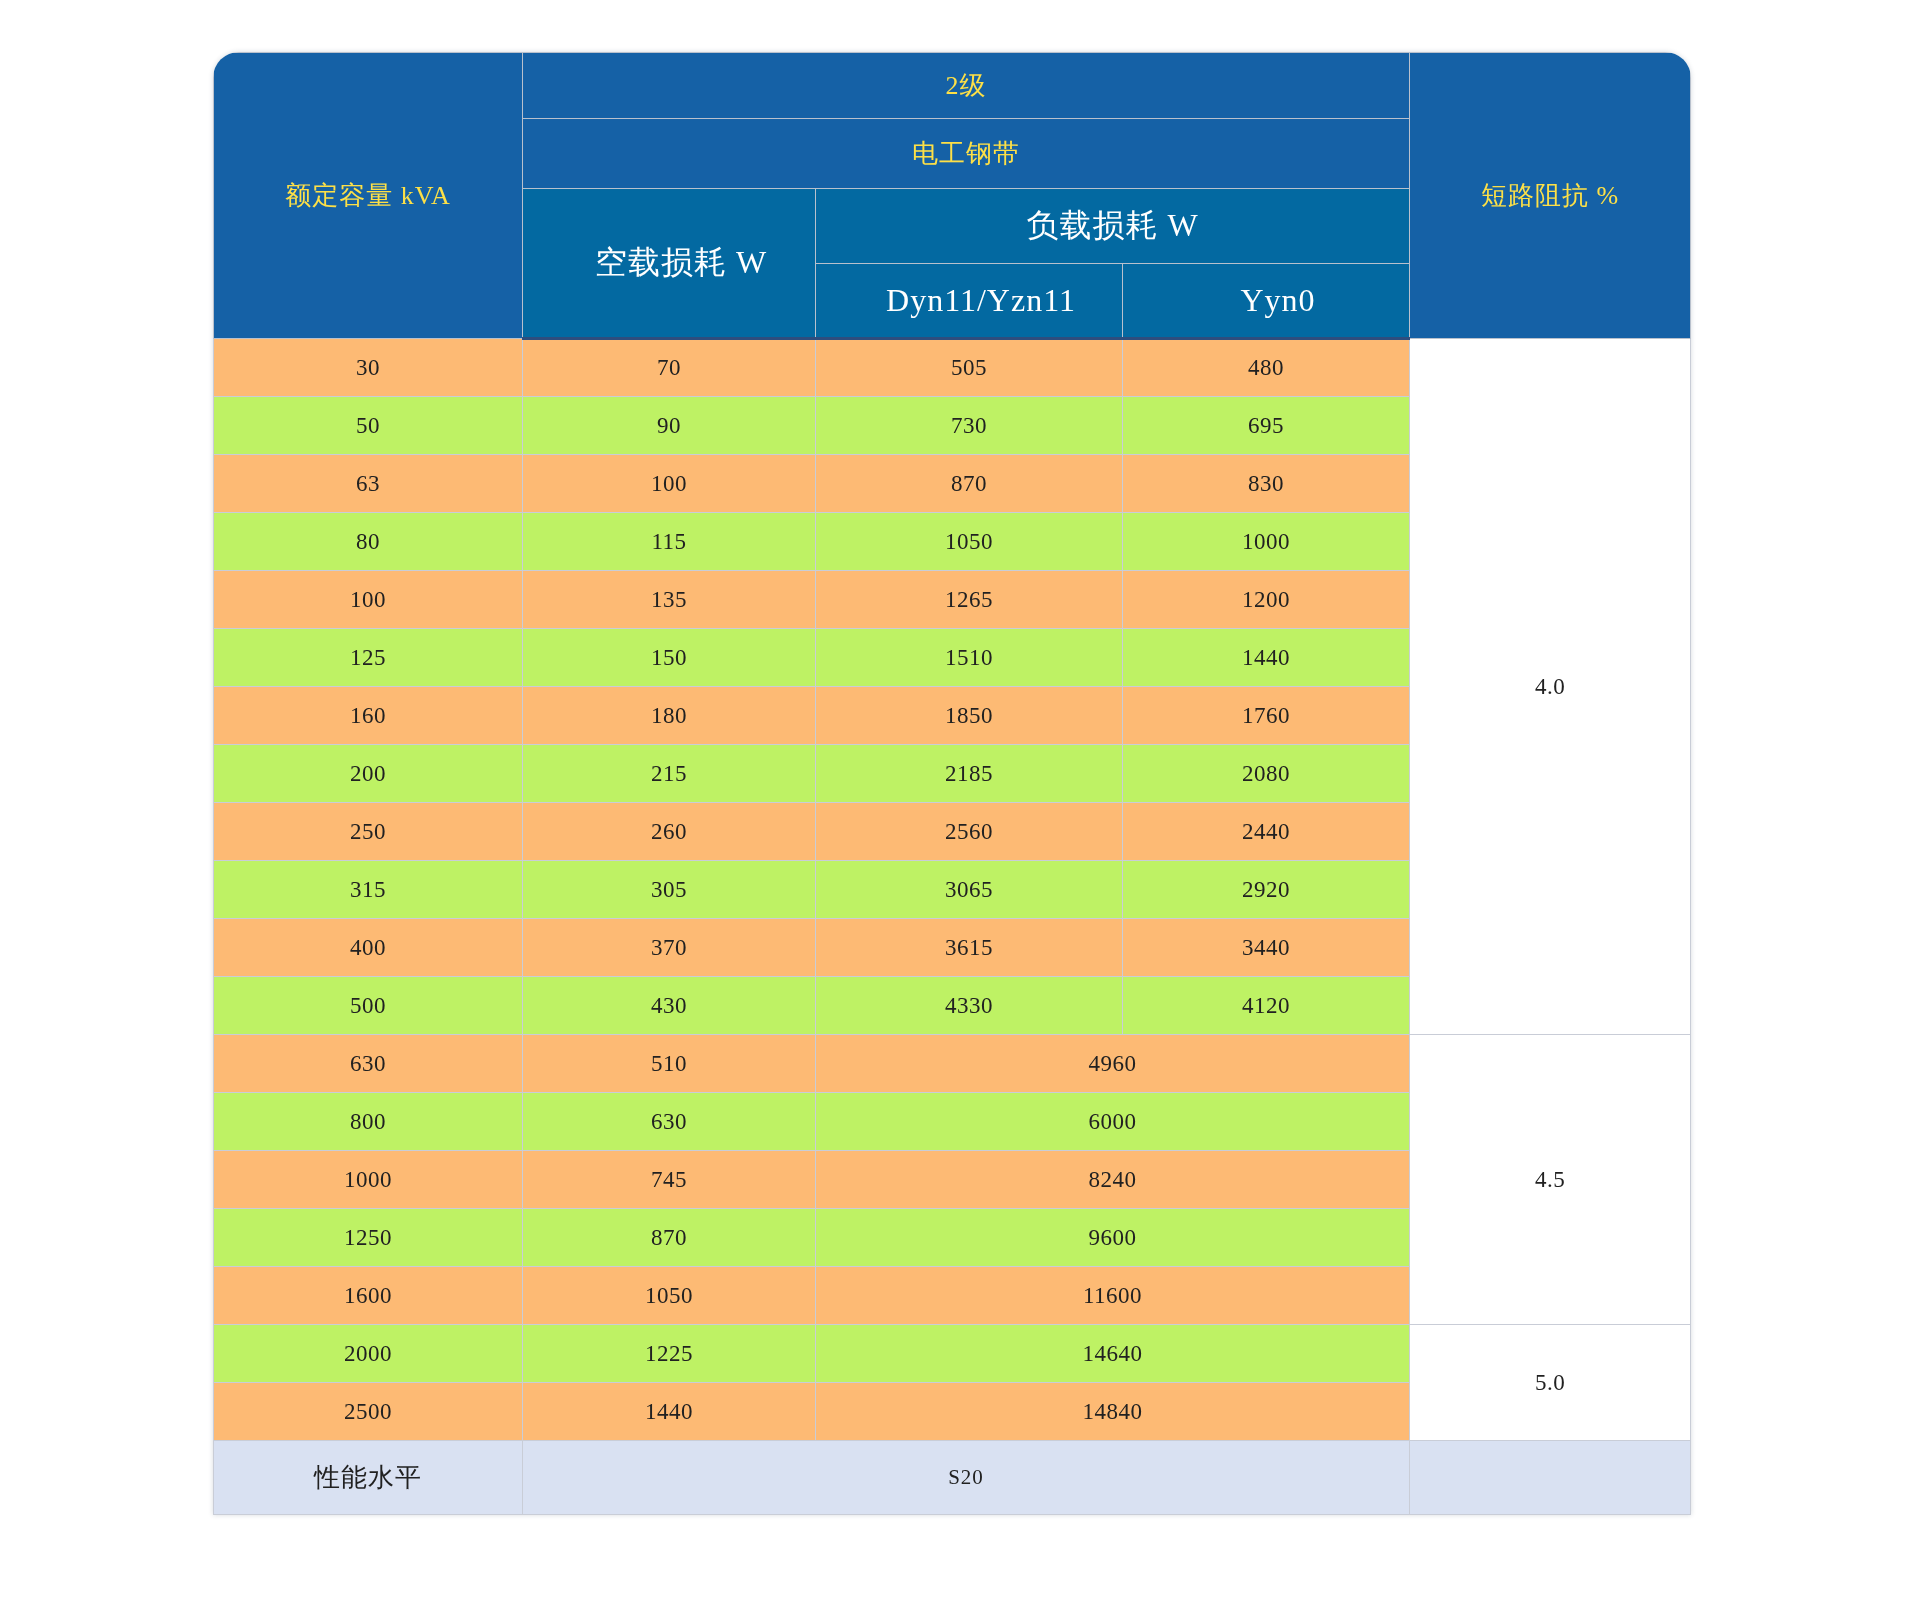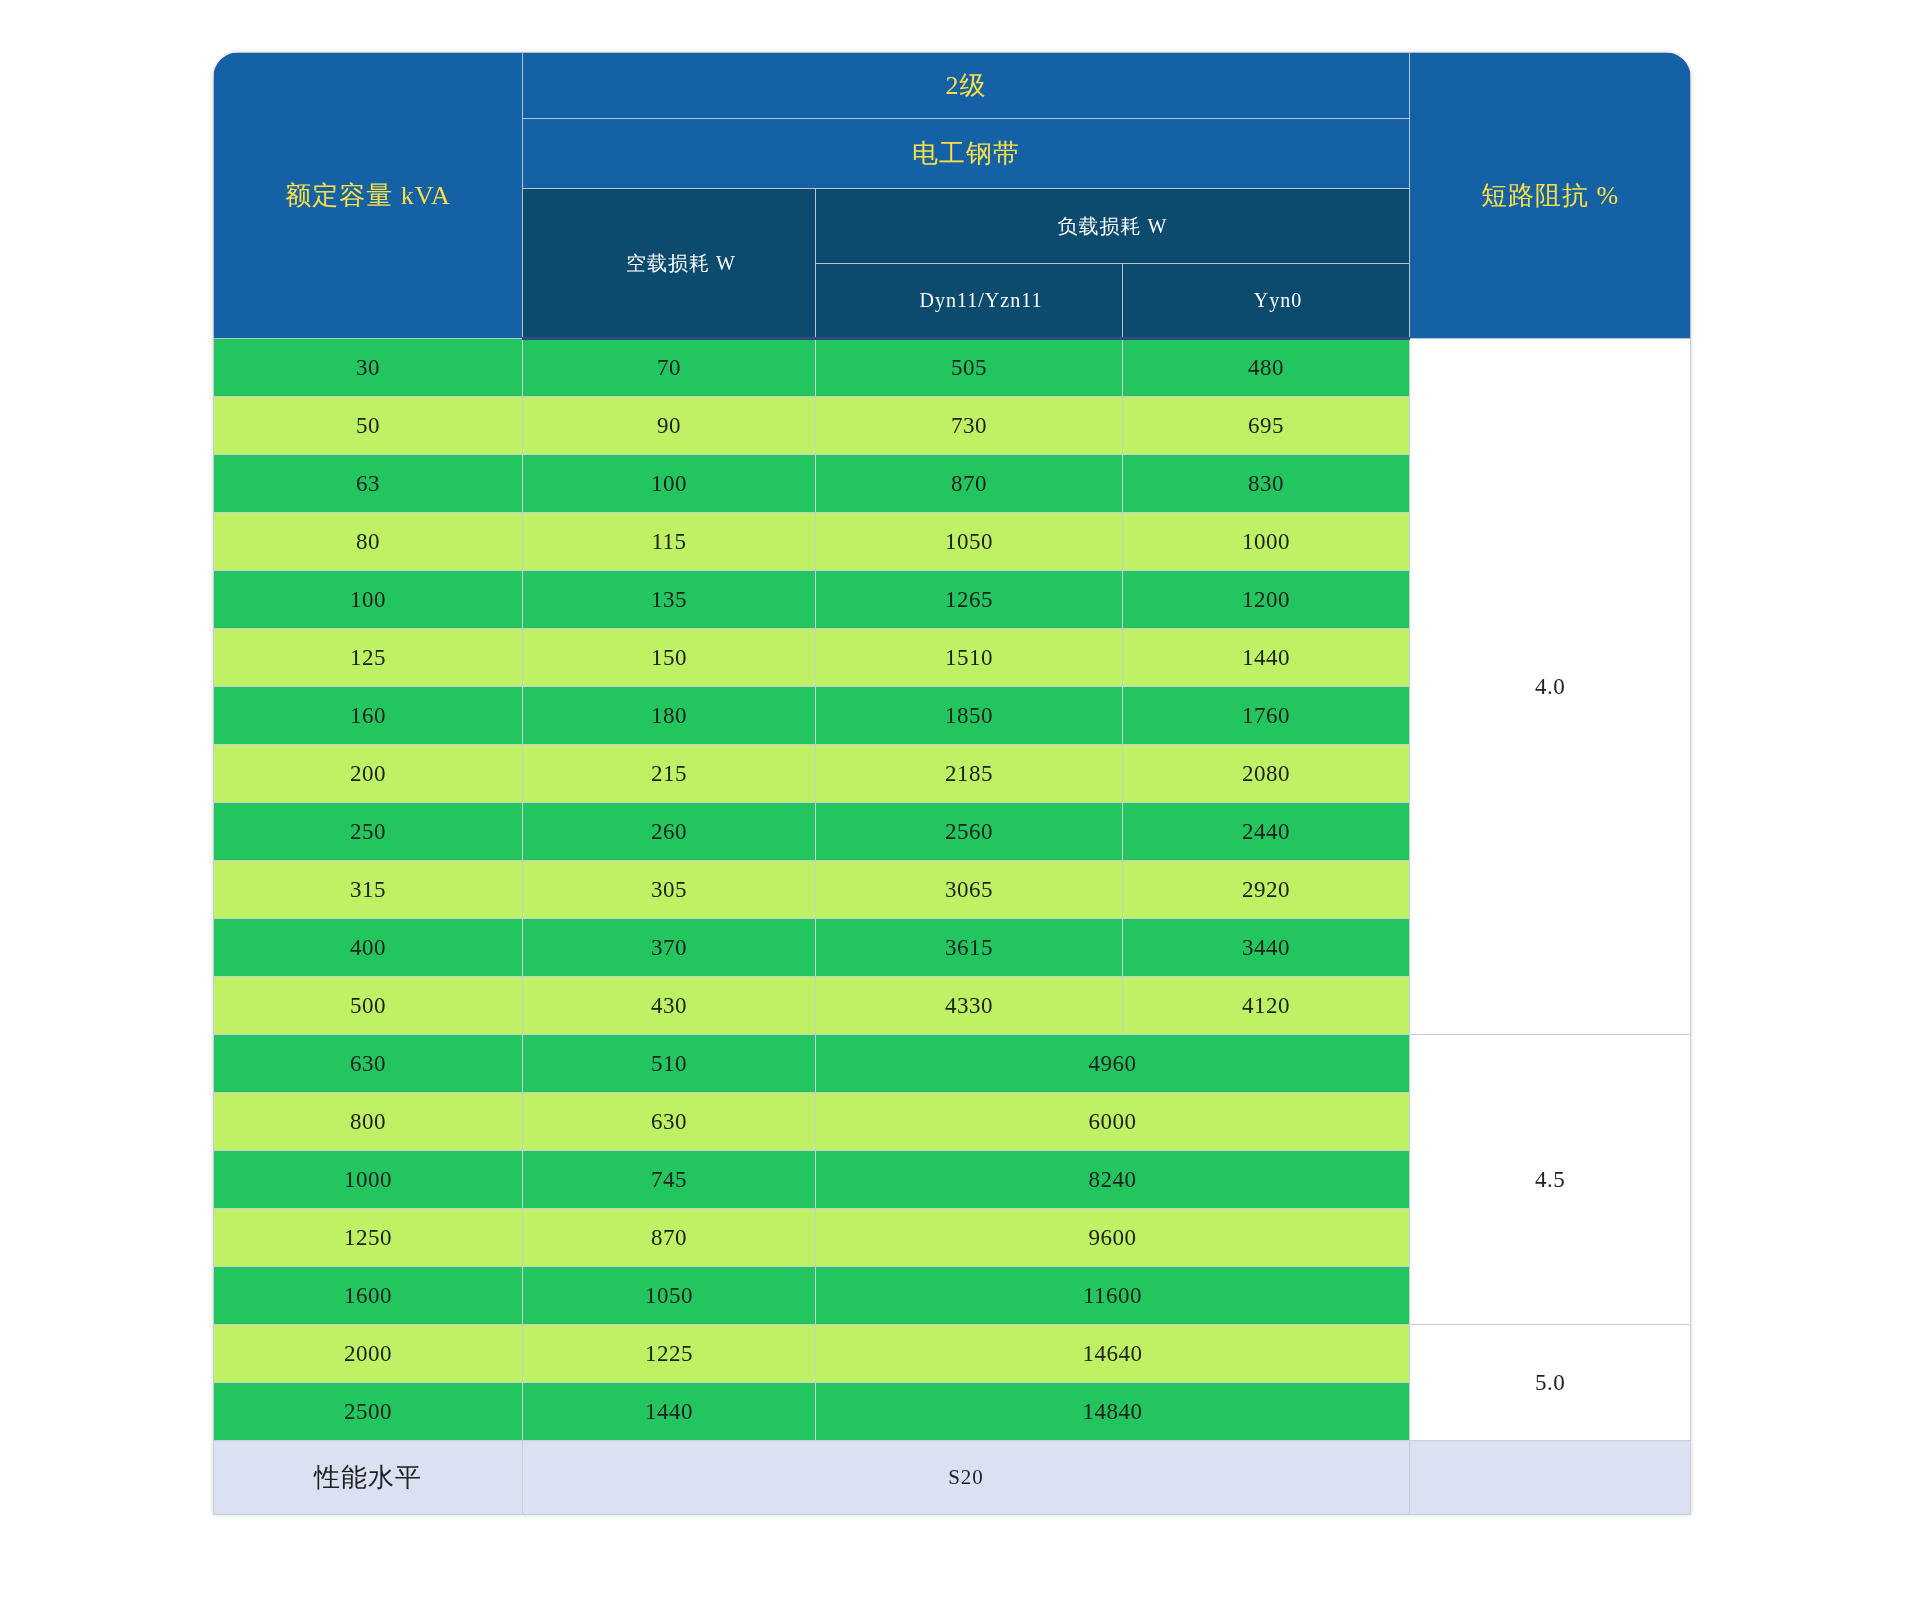--- a/index.html
+++ b/index.html
@@ -32,38 +32,38 @@
     overflow:hidden;
     border:1px solid #b9c1cd;
   }
   thead th{font-weight:normal;letter-spacing:1px;}
   .dark{
     background:#1561a6;
     color:#fde047;
     font-size:26px;
   }
   .sub{
-    background:#0c4a6e;
+    background:#0369a1;
     color:#ffffff;
-    font-size:20px;
+    font-size:32px;
   }
   .hdr-bottom{border-bottom:3px solid #2e4d7d;padding-left:24px;}
   tr.h1{height:66px;}
   tr.h2{height:70px;}
   tr.h3{height:75px;}
   tr.h4{height:75px;}
   tbody td{
     font-size:23px;
     color:#212121;
     border:1px solid #c9cdd7;
     letter-spacing:0.5px;
   }
   tr.r{height:58px;}
   tr.shade td{background:#bef264;}
-  tr.plain td{background:#22c55e;}
+  tr.plain td{background:#fdba74;}
   td.imp{background:#ffffff !important;font-size:23px;}
   tr.footer-row{height:74px;}
   tr.footer-row td{background:#d9e1f2;font-size:26px;letter-spacing:1px;}
   tr.footer-row td.fval{font-size:21px;}
 </style>
 </head>
 <body>
 
 <div class="page">
   <div class="tbl-wrap">

